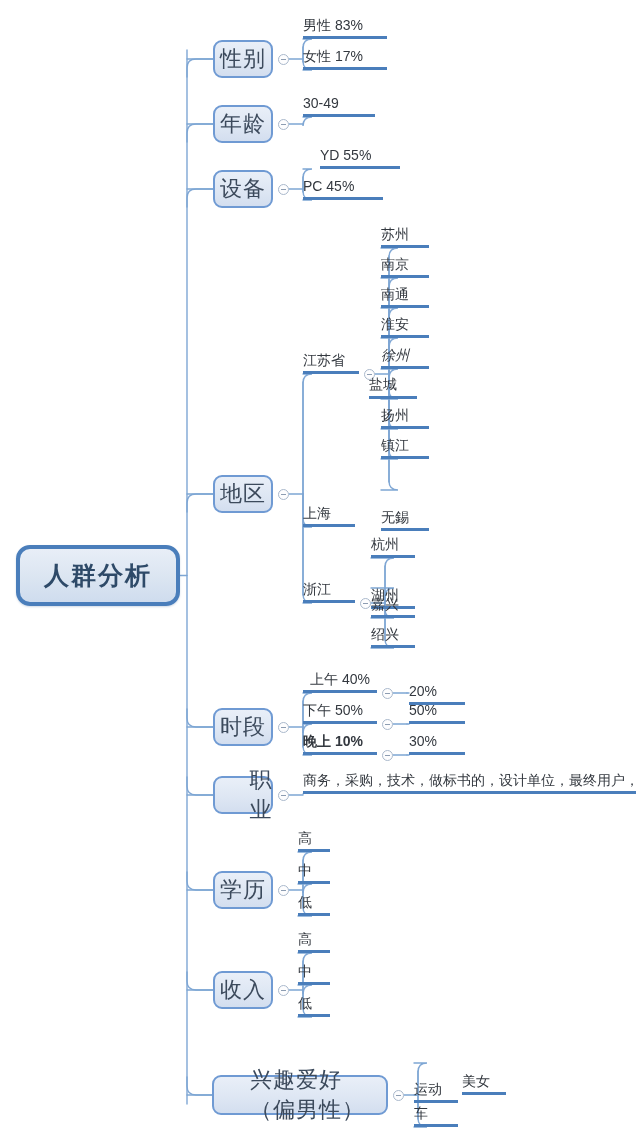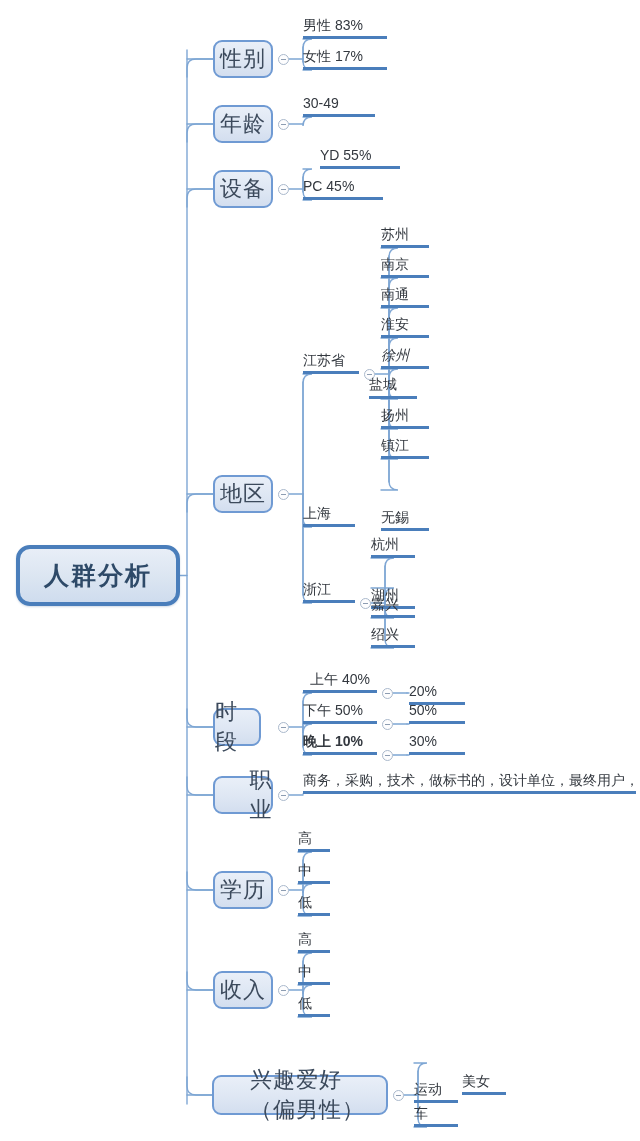--- a/index.html
+++ b/index.html
@@ -215,21 +215,21 @@
       <div class="leaf" style="left: 381px; top: 408px; width: 48px;">扬州</div>
       <div class="leaf" style="left: 381px; top: 438px; width: 48px;">镇江</div>
       <div class="leaf" style="left: 381px; top: 469px; width: 48px; margin-top: 41px;">无錫</div>
       <div class="leaf" style="left: 303px; top: 506px; width: 52px;">上海</div>
       <div class="leaf" style="left: 303px; top: 582px; width: 52px;">浙江</div>
       <div class="toggle" style="left: 360px; top: 597.5px;"></div>
       <div class="leaf" style="left: 371px; top: 537px; width: 44px;">杭州</div>
       <div class="leaf" style="left: 371px; top: 588px; width: 44px;">湖州</div>
       <div class="leaf" style="left: 371px; top: 597px; width: 44px;">嘉兴</div>
       <div class="leaf" style="left: 371px; top: 627px; width: 44px;">绍兴</div>
-      <div class="branch-node" style="left: 213px; top: 708px; width: 48px; height: 38px;">
+      <div class="branch-node" style="left: 213px; top: 708px; width: 60px; height: 38px;">
         <span>时段</span>
       </div>
       <div class="toggle" style="left: 278px; top: 721.5px;"></div>
       <div class="leaf" style="left: 303px; top: 672px; width: 74px; text-align: center;">上午 40%</div>
       <div class="toggle" style="left: 382px; top: 687.5px;"></div>
       <div class="leaf" style="left: 409px; top: 672px; width: 56px; margin-top: 12px;">20%</div>
       <div class="leaf" style="left: 303px; top: 703px; width: 74px;">下午 50%</div>
       <div class="toggle" style="left: 382px; top: 718.5px;"></div>
       <div class="leaf" style="left: 409px; top: 703px; width: 56px;">50%</div>
       <div class="leaf" style="left: 303px; top: 734px; width: 74px; font-weight: bold;">晚上 10%</div>

